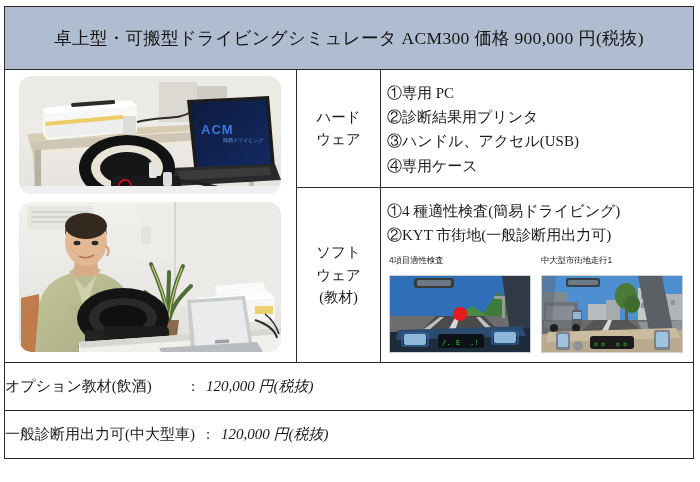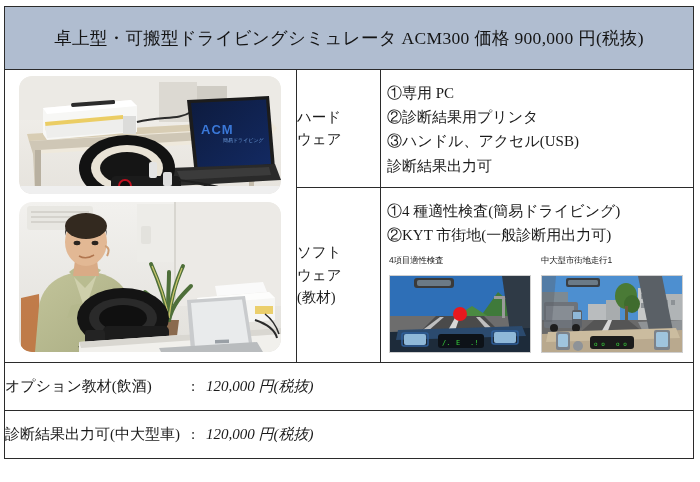--- a/index.html
+++ b/index.html
@@ -34,21 +34,21 @@
   }
   .hdr-txt{
     font-size:17.5px;
     letter-spacing:.3px;
     color:#141414;
     white-space:nowrap;
   }
 
   
   .catlabel{
-    text-align:left;
+    text-align:center;
     font-size:14.5px;
     line-height:1.55;
     color:#1a1a1a;
     white-space:nowrap;
   }
 
   
   .bodycell{padding:10px 6px 8px 6px;}
   .bullets{
     list-style:none;margin:0;padding:0;
@@ -290,21 +290,21 @@
           <div>ウェア</div>
         </div>
       </td>
 
       <td class="c-body">
         <div class="bodycell">
           <ul class="bullets">
             <li>①専用 PC</li>
             <li>②診断結果用プリンタ</li>
             <li>③ハンドル、アクセル(USB)</li>
-            <li>診断結果出力可</li>
+            <li>④専用ケース</li>
           </ul>
         </div>
       </td>
     </tr>
 
     <tr>
 
       <td class="c-label">
         <div class="catlabel">
           <div>ソフト</div>
@@ -442,21 +442,21 @@
           <span class="opt-name">オプション教材(飲酒)</span>
           <span class="opt-colon">:</span>
           <span class="opt-price">120,000 円(税抜)</span>
         </div>
       </td>
     </tr>
 
     <tr class="optrow">
       <td class="optcell" colspan="3">
         <div class="opt-line">
-          <span class="opt-name">診断結果出力可(中大型車)</span>
+          <span class="opt-name">一般診断用出力可(中大型車)</span>
           <span class="opt-colon">:</span>
           <span class="opt-price">120,000 円(税抜)</span>
         </div>
       </td>
     </tr>
 
   </tbody>
     </table>
 </div>
 

